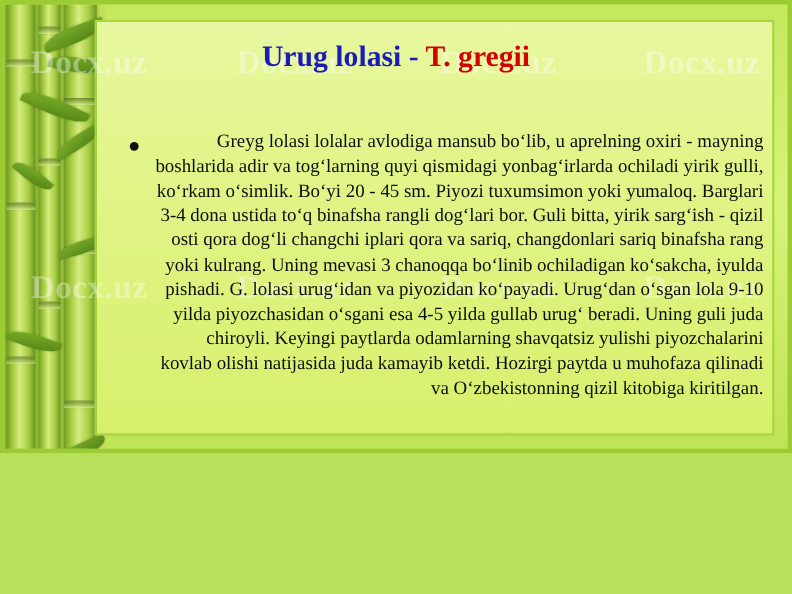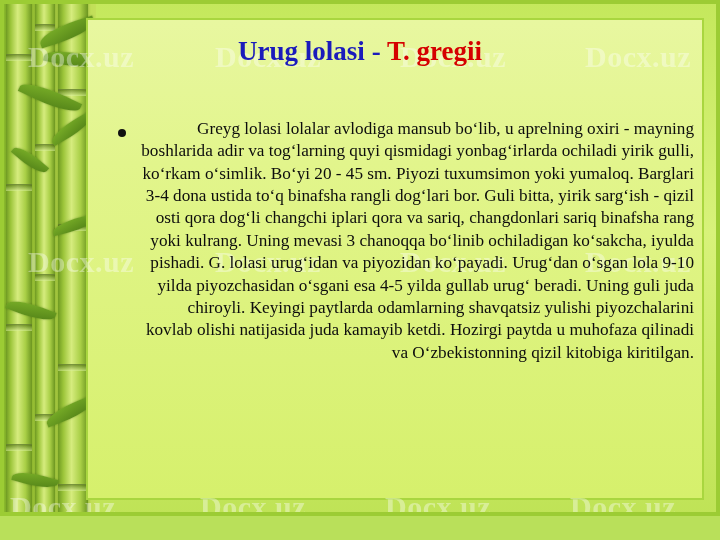--- a/index.html
+++ b/index.html
@@ -10,21 +10,21 @@
     width: 720px;
     height: 540px;
     overflow: hidden;
     font-family: "Liberation Serif", serif;
     background: #b9e05a;
   }
 
   .slide {
     position: relative;
     width: 720px;
-    height: 516px;
+    height: 412px;
     box-sizing: border-box;
     background:
       linear-gradient(to bottom, #c4e85c 0%, #d8f27a 45%, #bfe356 100%);
     overflow: hidden;
   }
 
   
   .frame-outer {
     position: absolute;
     left: 0; top: 0; right: 0; bottom: 0;

